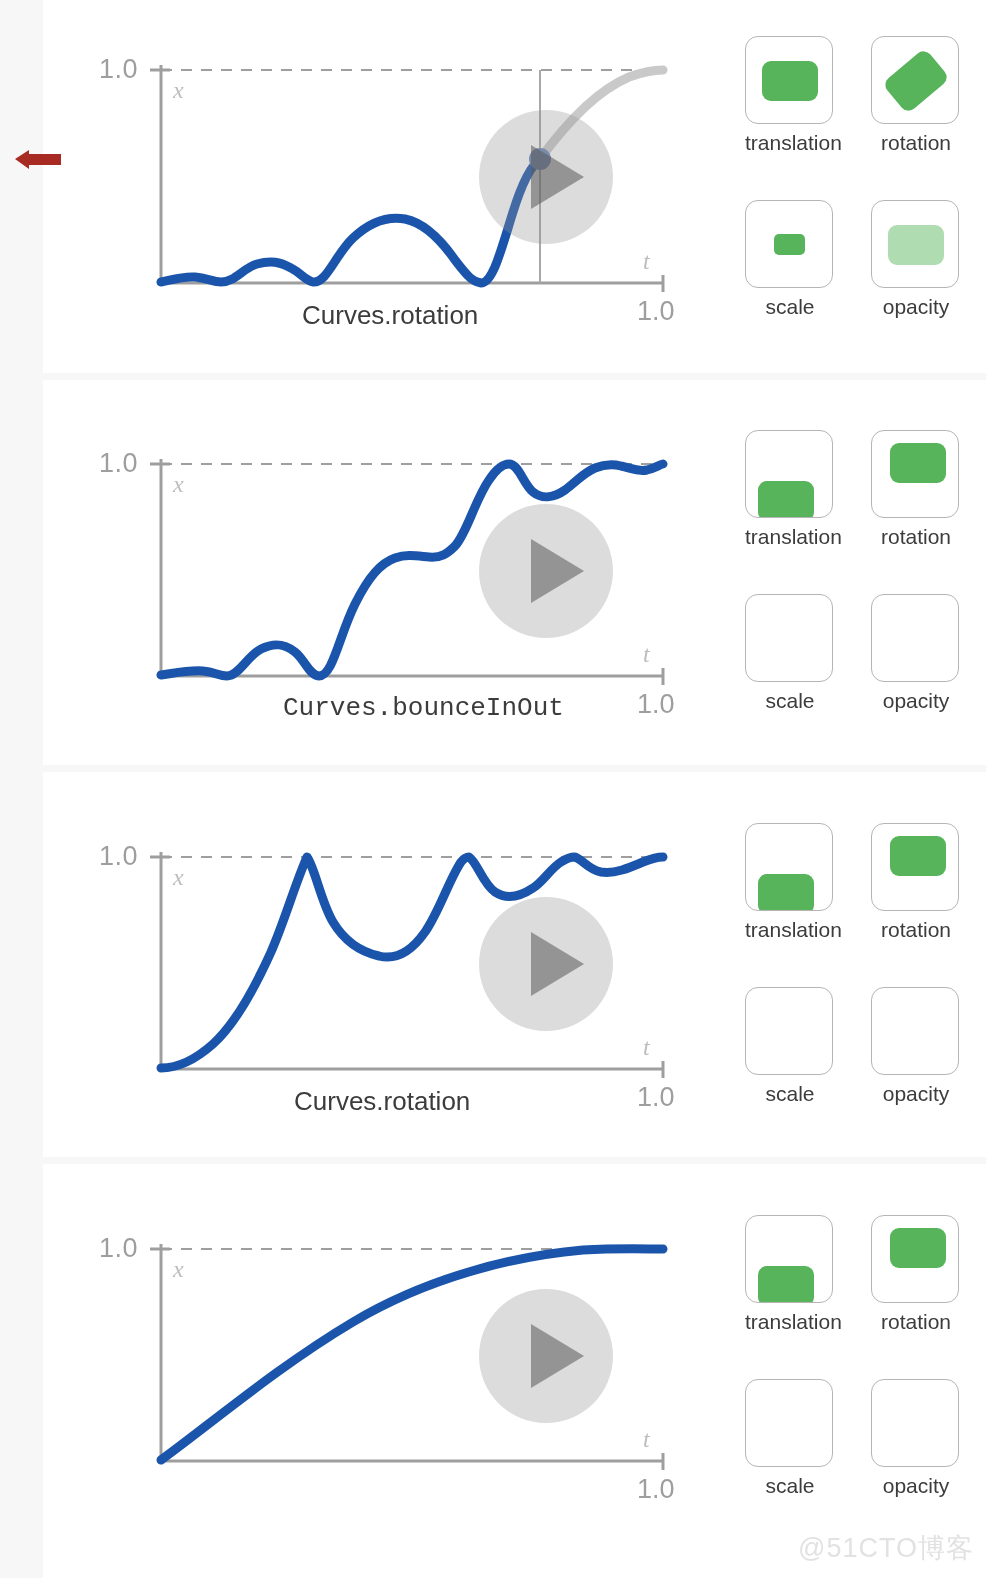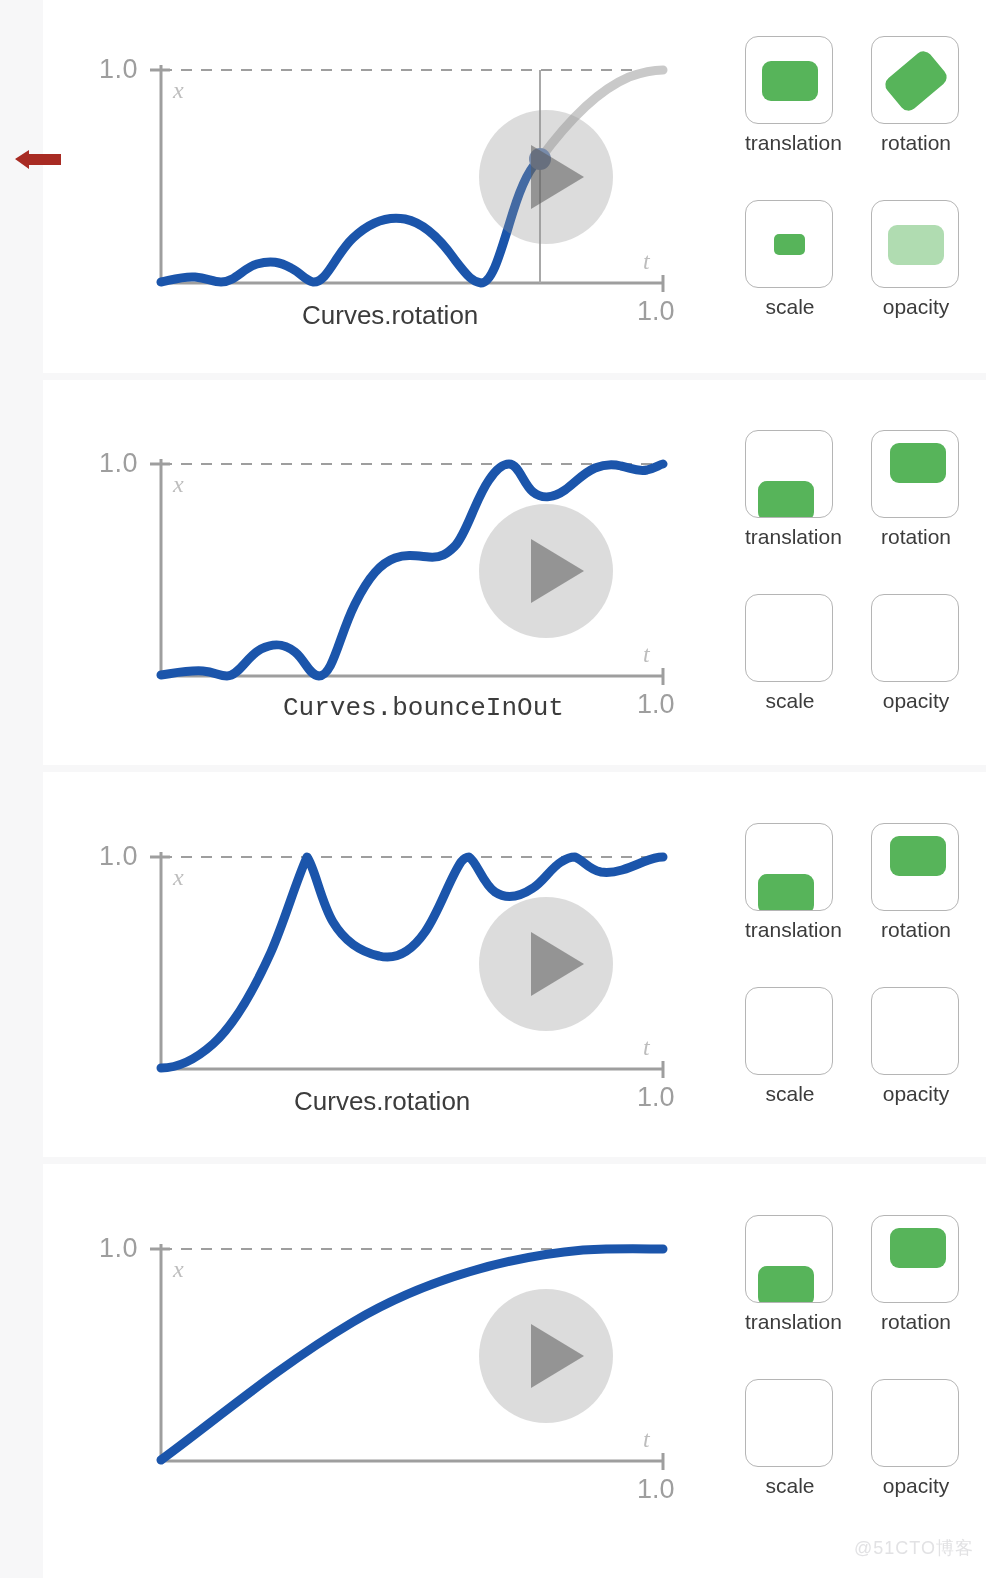--- a/index.html
+++ b/index.html
@@ -177,22 +177,22 @@
   }
   .sw-top {
     width: 56px; height: 40px;
     left: 18px; top: 12px;
   }
 
   
   .watermark {
     position: absolute;
     right: 12px;
-    bottom: 18px;
-    font-size: 18px;
+    bottom: 12px;
+    font-size: 27px;
     color: #e2e2e4;
     letter-spacing: 1px;
     white-space: nowrap;
   }
 </style>
 </head>
 <body>
 
 <div id="app">
 

